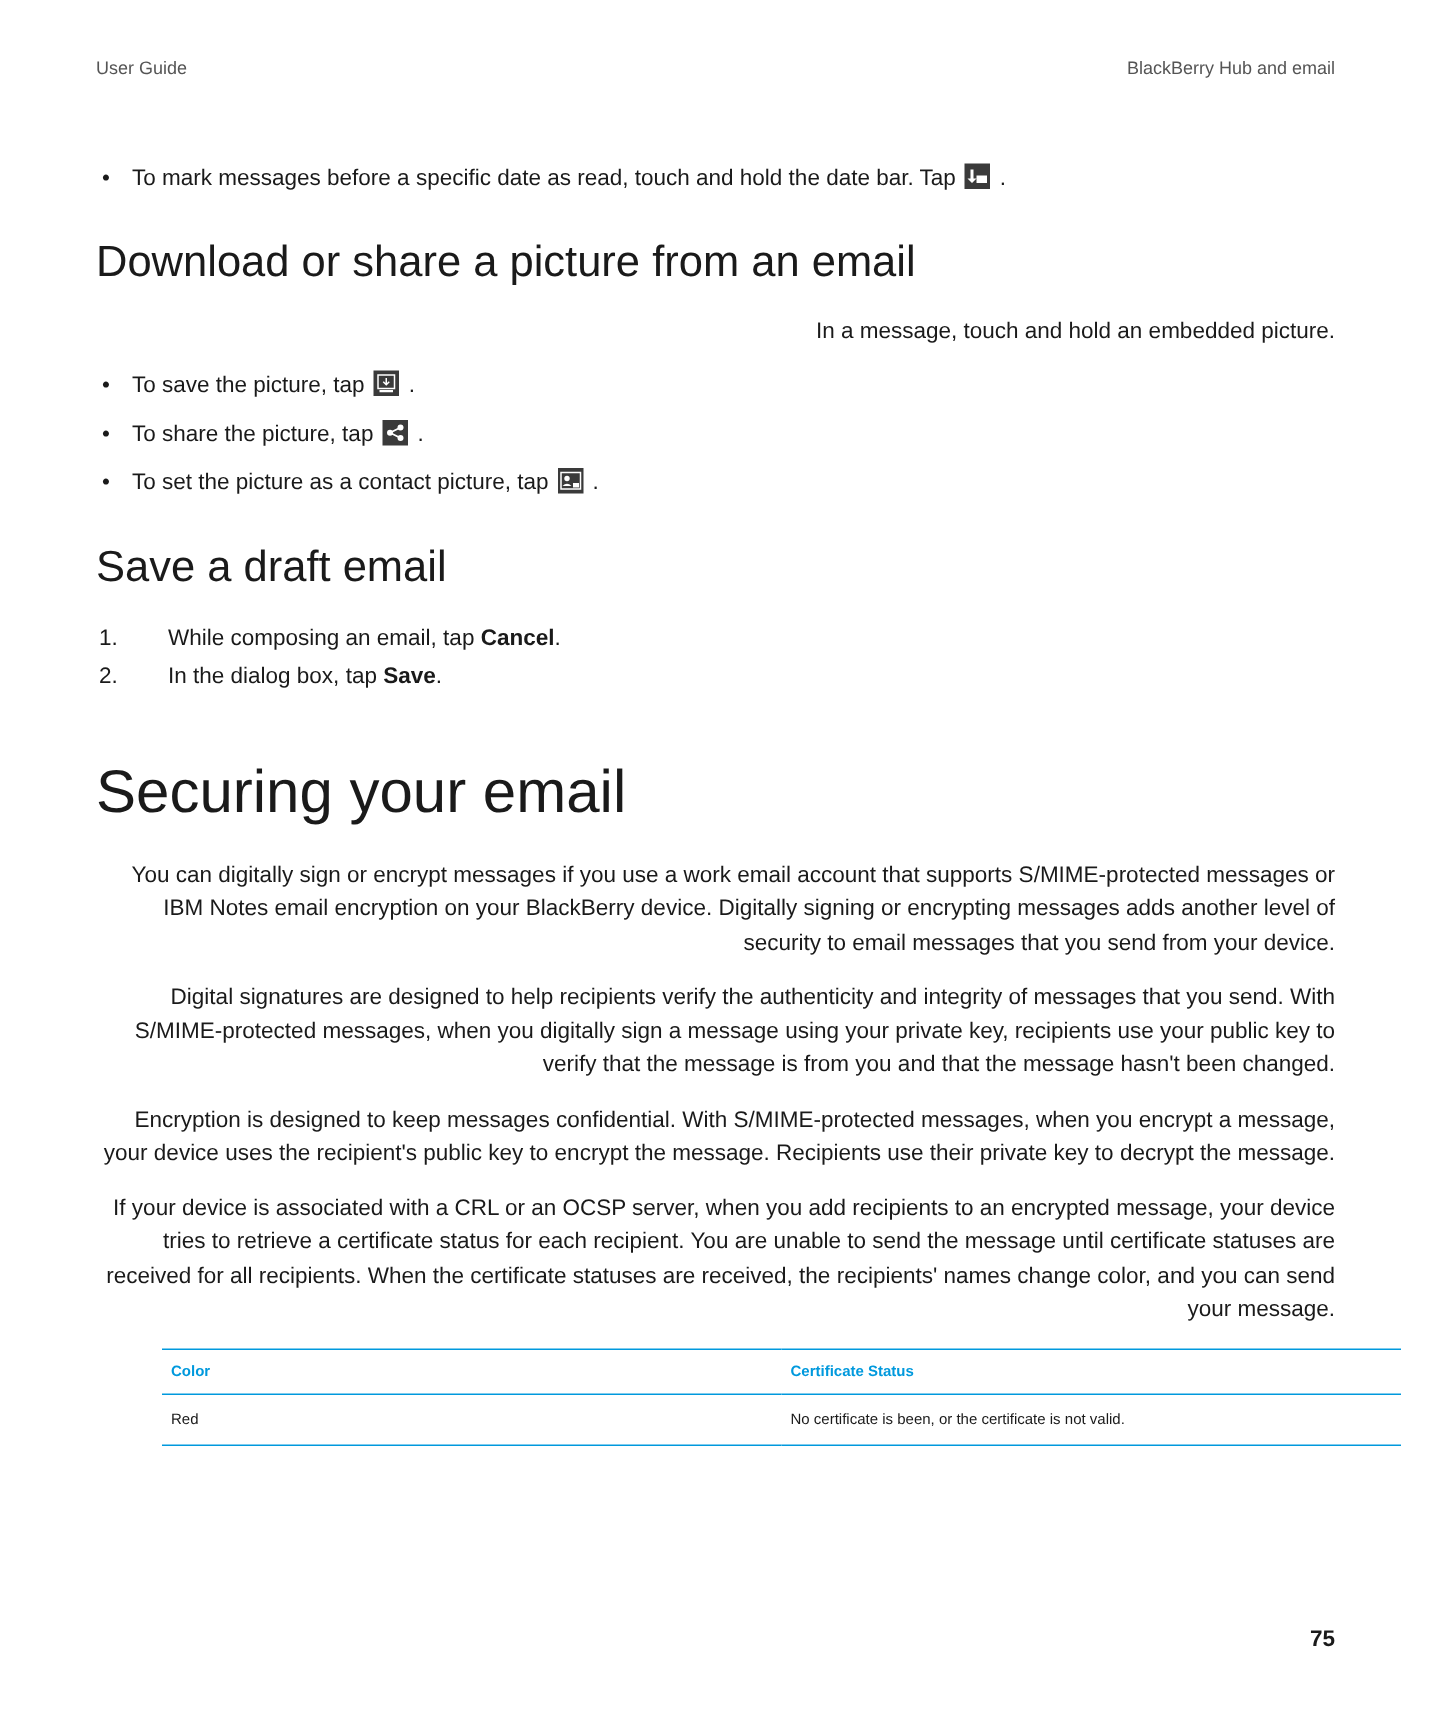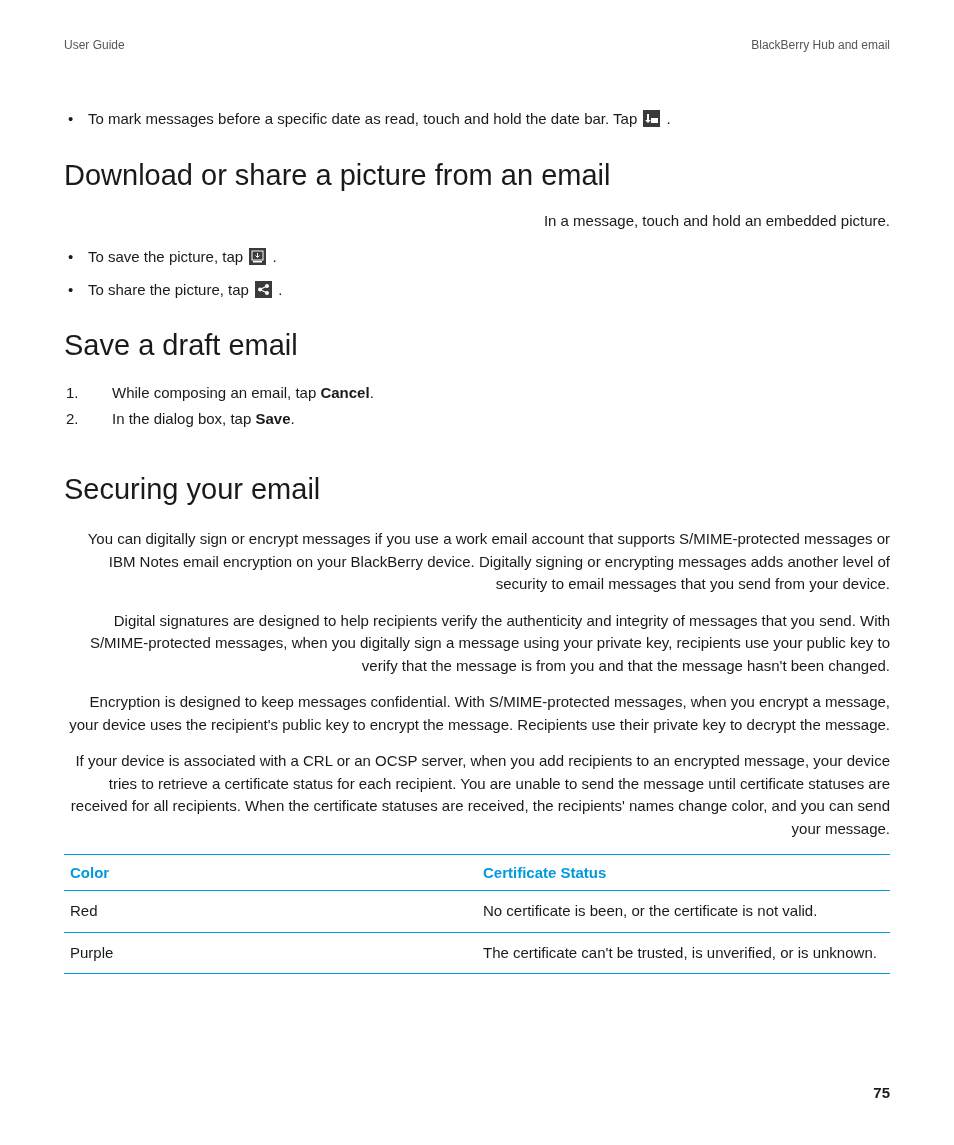--- a/index.html
+++ b/index.html
@@ -46,21 +46,21 @@
     .icon-box svg { position: absolute; top: 0; left: 0; }
     h2 {
       font-weight: 300;
       font-size: 29px;
       margin-top: 28px;
       margin-bottom: 18px;
       color: #1a1a1a;
     }
     h1 {
       font-weight: 300;
-      font-size: 29px;
+      font-size: 40px;
       margin-top: 42px;
       margin-bottom: 22px;
       color: #1a1a1a;
     }
     p.body {
       font-size: 15px;
       line-height: 1.5;
       margin-bottom: 14px;
       text-align: right;
     }
@@ -80,21 +80,22 @@
     ol.num-list li::before {
       content: counter(item) ".";
       position: absolute;
       left: 2px;
       top: 0;
     }
     table {
       width: 100%;
       border-collapse: collapse;
       margin-top: 6px;
-      font-size: 15px;
+      font-size: 10px;
+      margin-left: 44px;
     }
     th {
       text-align: left;
       color: #0099dd;
       font-weight: bold;
       padding: 9px 6px;
       border-top: 1px solid #0099dd;
       border-bottom: 1px solid #0099dd;
     }
     td {
@@ -148,20 +149,32 @@
     <span>.</span>
   </li>
   <li>
     <span>To share the picture, tap </span>
     <span class="icon-box">
       <svg width="17" height="17" viewBox="0 0 17 17">
           <circle cx="5" cy="8.5" r="2" fill="#fff"></circle>
           <circle cx="12" cy="5" r="2" fill="#fff"></circle>
           <circle cx="12" cy="12" r="2" fill="#fff"></circle>
           <path d="M6 8 L11 5.5 M6 9 L11 11.5" stroke="#fff" stroke-width="1.2"></path>
+        </svg>
+    </span>
+    <span>.</span>
+  </li>
+  <li>
+    <span>To set the picture as a contact picture, tap </span>
+    <span class="icon-box">
+      <svg width="17" height="17" viewBox="0 0 17 17">
+          <rect x="2" y="3" width="13" height="11" fill="none" stroke="#fff" stroke-width="1"></rect>
+          <circle cx="6" cy="7" r="1.8" fill="#fff"></circle>
+          <path d="M3 12 Q6 9 9 12" fill="#fff"></path>
+          <rect x="10" y="10" width="4" height="3" fill="#fff"></rect>
         </svg>
     </span>
     <span>.</span>
   </li>
 </ul>
 
 <h2>Save a draft email</h2>
 <ol class="num-list">
   <li>
     <span>While composing an email, tap </span><strong>Cancel</strong><span>.</span>
@@ -182,20 +195,16 @@
     <tr>
       <th class="col1">Color</th>
       <th>Certificate Status</th>
     </tr>
   </thead>
   <tbody>
     <tr>
       <td>Red</td>
       <td>No certificate is been, or the certificate is not valid.</td>
     </tr>
-    <tr>
-      <td>Purple</td>
-      <td>The certificate can't be trusted, is unverified, or is unknown.</td>
-    </tr>
   </tbody>
 </table>
 
 <div class="page-num">75</div>
 
 </body></html>

